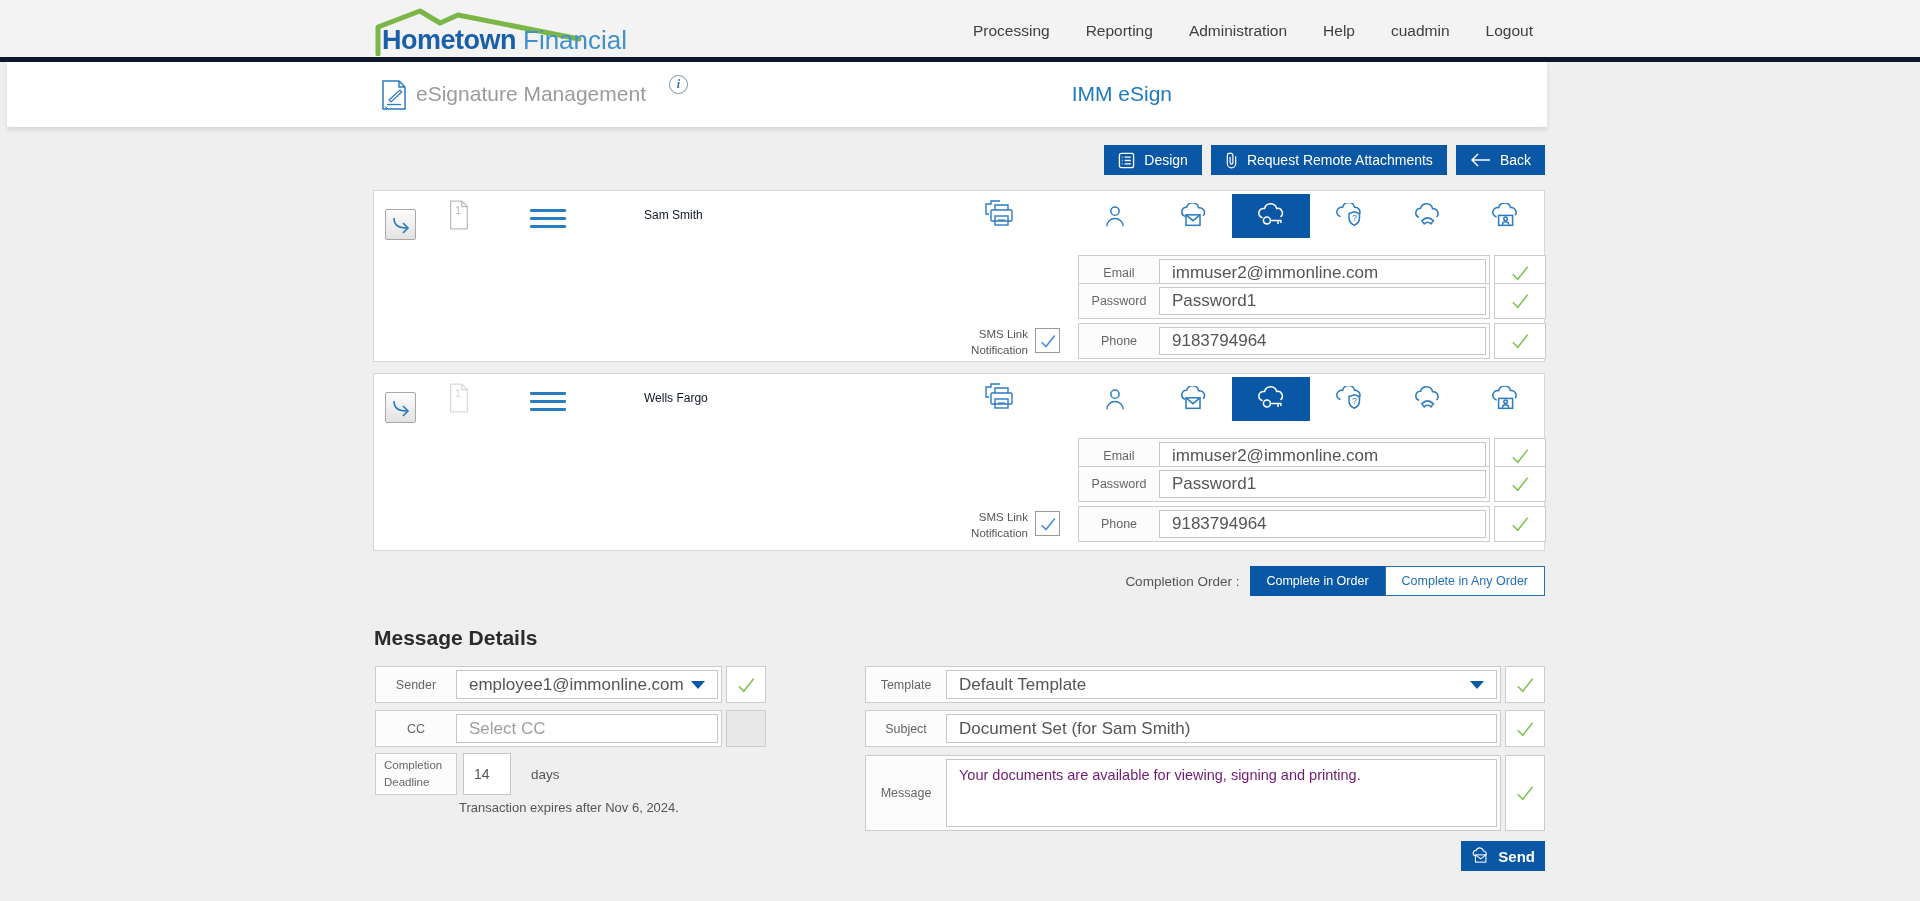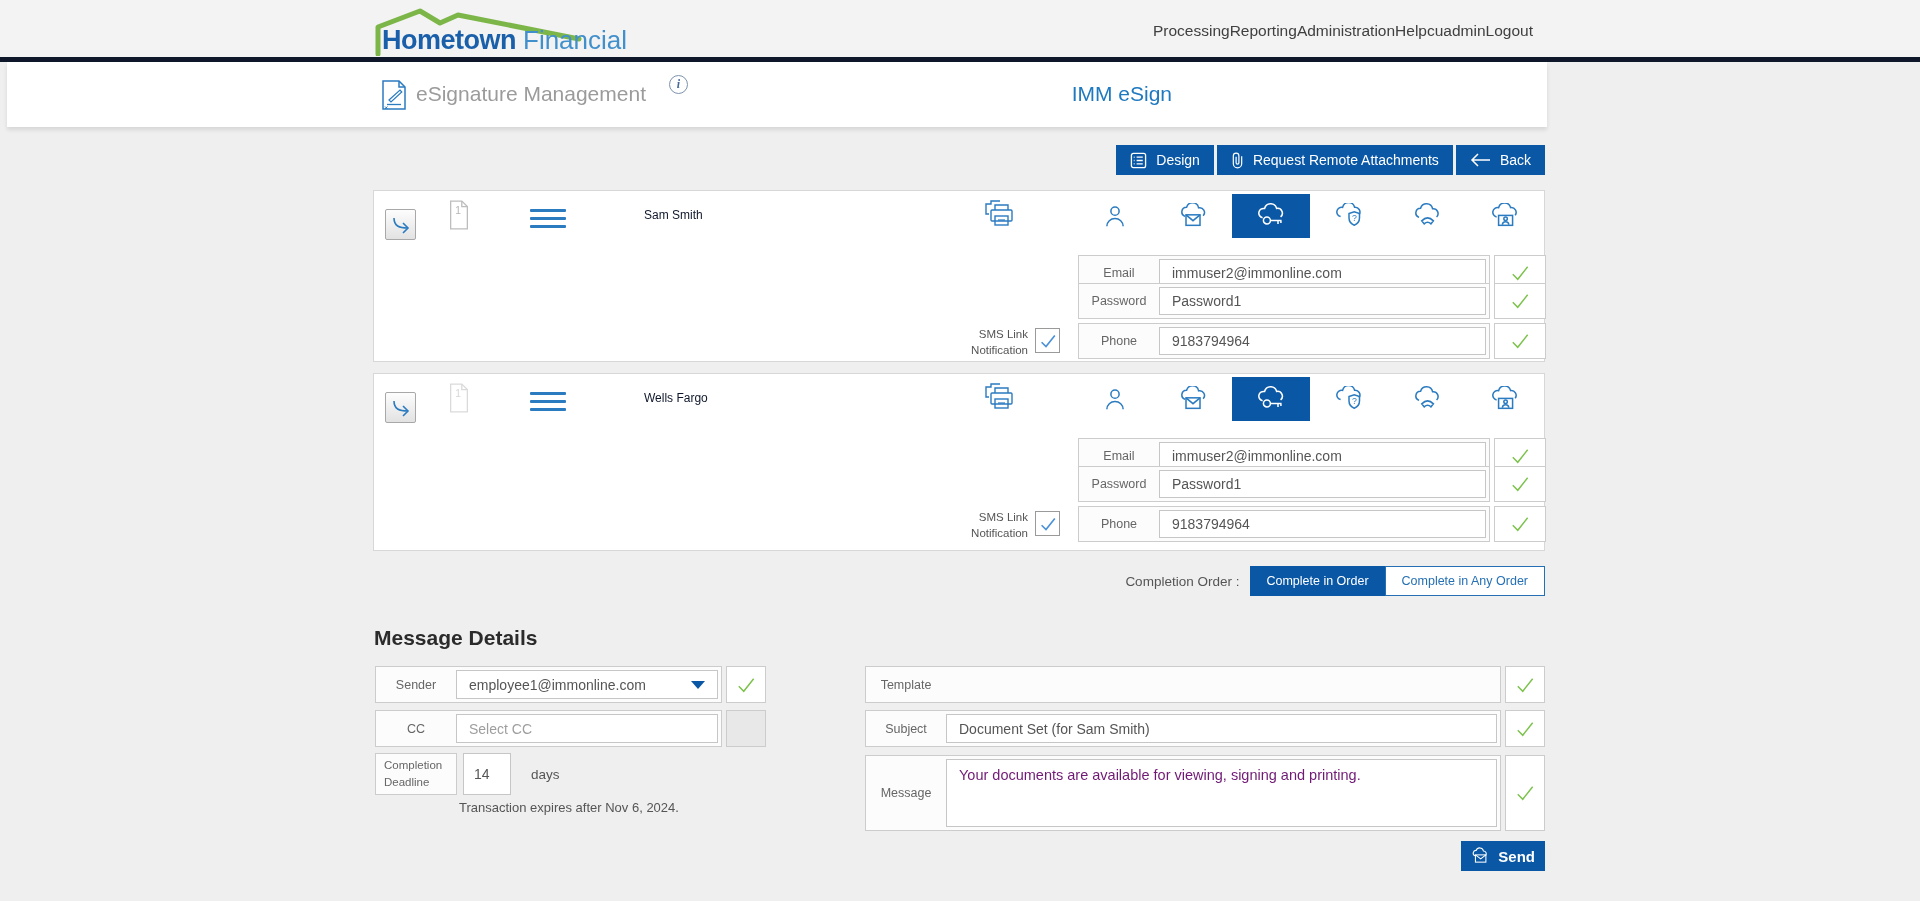--- a/index.html
+++ b/index.html
@@ -11,34 +11,34 @@
   body{background:#e9e9e9;font-family:"Liberation Sans",sans-serif;}
   .screen{position:relative;width:1920px;height:901px;overflow:hidden;background:#efefef;margin:0 auto;}
 
   
   .topbar{position:absolute;left:0;top:0;width:1920px;height:62px;background:#f3f3f3;border-bottom:5px solid #0f172a;}
   .logo{position:absolute;left:373px;top:4px;width:290px;height:56px;}
   .logo svg{position:absolute;left:0;top:2px;}
   .logo-text{position:absolute;left:9px;top:21px;white-space:nowrap;}
   .logo-bold{font-size:27px;font-weight:bold;color:var(--brand-dark-blue);letter-spacing:-.5px;}
   .logo-light{font-size:26px;font-weight:400;color:var(--brand-light-blue);margin-left:7px;}
-  .nav{position:absolute;right:387px;top:0;height:62px;display:flex;align-items:center;}
+  .nav{position:absolute;right:387px;top:0;height:62px;display:flex;align-items:center;gap:36px;}
   .nav span{font-size:15.5px;color:var(--text-dark);cursor:pointer;white-space:nowrap;}
 
   
   .titlebar{position:absolute;left:7px;top:62px;width:1540px;height:65px;background:#fff;box-shadow:0 3px 4px rgba(0,0,0,.10);z-index:2;}
   .title-ic{position:absolute;left:373px;top:17px;color:var(--icon-blue);}
   .page-title{position:absolute;left:409px;top:20px;font-size:21px;font-weight:400;color:var(--text-gray);}
   .info-ic{position:absolute;left:662px;top:13px;width:19px;height:19px;border:1px solid #7d93ad;border-radius:50%;display:flex;align-items:center;justify-content:center;font:italic bold 12px "Liberation Serif",serif;color:#44689a;}
   .product{position:absolute;right:375px;top:20px;font-size:21px;color:var(--link-blue);}
 
   .content{position:absolute;left:0;top:127px;right:0;bottom:0;background:#efefef;}
 
   
-  .toolbar{position:absolute;top:145px;right:375px;display:flex;gap:3px;z-index:3;}
+  .toolbar{position:absolute;top:145px;right:375px;display:flex;gap:9px;z-index:3;}
   .tbtn{height:30px;background:var(--primary-blue);color:#fff;border:none;display:flex;align-items:center;gap:9px;padding:0 14px;font-size:14px;font-family:inherit;cursor:pointer;}
   .tbtn svg{display:block;}
 
   
   .card{position:absolute;left:373px;width:1172px;background:#fff;border:1px solid #d7d7d7;z-index:3;}
   .card.c1{top:190px;height:172px;}
   .card.c2{top:373px;height:178px;}
   .merge-btn{position:absolute;left:11px;top:18px;width:31px;height:31px;border:1px solid #a8a8a8;border-radius:2px;background:linear-gradient(#fdfdfd,#e2e2e2);display:flex;align-items:center;justify-content:center;color:var(--icon-blue);cursor:pointer;}
   .doc-ic{position:absolute;left:72px;top:7px;color:#bdbdbd;}
   .c2 .doc-ic{opacity:.55;}
@@ -46,21 +46,21 @@
   .hamburger i{display:block;width:36px;height:3px;background:var(--icon-blue);margin-bottom:5px;border-radius:1px;}
   .rname{position:absolute;left:270px;top:17px;font-size:12px;color:#0f172a;}
   .printer{position:absolute;left:608px;top:6px;color:var(--icon-blue);cursor:pointer;}
   .auth-row{position:absolute;right:0;top:3px;display:flex;}
   .auth-cell{width:78px;height:44px;display:flex;align-items:center;justify-content:center;color:var(--icon-blue);cursor:pointer;}
   .auth-cell.sel{background:var(--primary-blue);color:#fff;}
   .frow{position:absolute;left:704px;width:468px;height:36px;display:flex;gap:4px;}
   .r1{top:64px;} .r2{top:92px;} .r3{top:132px;}
   .fbox{flex:1;border:1px solid #ccc;background:#fcfcfc;display:flex;align-items:center;}
   .flabel{width:80px;text-align:center;font-size:12.5px;color:#666;flex:none;}
-  .finput{flex:1;align-self:stretch;margin:3px 3px 3px 0;border:1px solid #c6c6c6;background:#fff;display:flex;align-items:center;padding:0 12px;font-size:14px;color:#555;cursor:text;}
+  .finput{flex:1;align-self:stretch;margin:3px 3px 3px 0;border:1px solid #c6c6c6;background:#fff;display:flex;align-items:center;padding:0 12px;font-size:17px;color:#555;cursor:text;}
   .fcheck{width:52px;border:1px solid #ccc;background:#fff;display:flex;align-items:center;justify-content:center;color:var(--check-green);}
   .sms-label{position:absolute;left:560px;width:94px;top:135px;text-align:right;font-size:11.5px;color:#555;line-height:1.4;}
   .sms-check{position:absolute;left:661px;top:137px;width:25px;height:25px;border:1px solid #9a9a9a;background:#fff;display:flex;align-items:center;justify-content:center;color:#4a90d9;cursor:pointer;}
 
   
   .corder{position:absolute;top:566px;right:375px;display:flex;align-items:center;z-index:3;}
   .corder-label{font-size:13.5px;color:#555;margin-right:11px;}
   .cbtn{height:30px;display:flex;align-items:center;padding:0 16px;font-size:12.5px;cursor:pointer;}
   .cbtn.on{background:var(--primary-blue);color:#ffffff;font-weight:normal;}
   .cbtn.off{background:#fff;color:#2570b5;border:1px solid #2570b5;}
@@ -409,20 +409,24 @@
       <div>Deadline</div>
     </div>
     <div class="dl-input">14</div>
     <span class="dl-unit">days</span>
   </div>
   <div class="expires">Transaction expires after Nov 6, 2024.</div>
 
   <div class="mrow template-row">
     <div class="fbox">
         <span class="flabel">Template</span>
+      <div class="finput">
+        <span>Default Template</span>
+        <span class="caret"></span>
+      </div>
       </div>
     <div class="fcheck">
         <svg width="20" height="18" viewBox="0 0 22 20">
           <path d="M3 11.5 L8.5 17 L19.5 3" stroke-width="1.6"></path>
         </svg>
       </div>
   </div>
 
   <div class="mrow subject-row">
     <div class="fbox">

